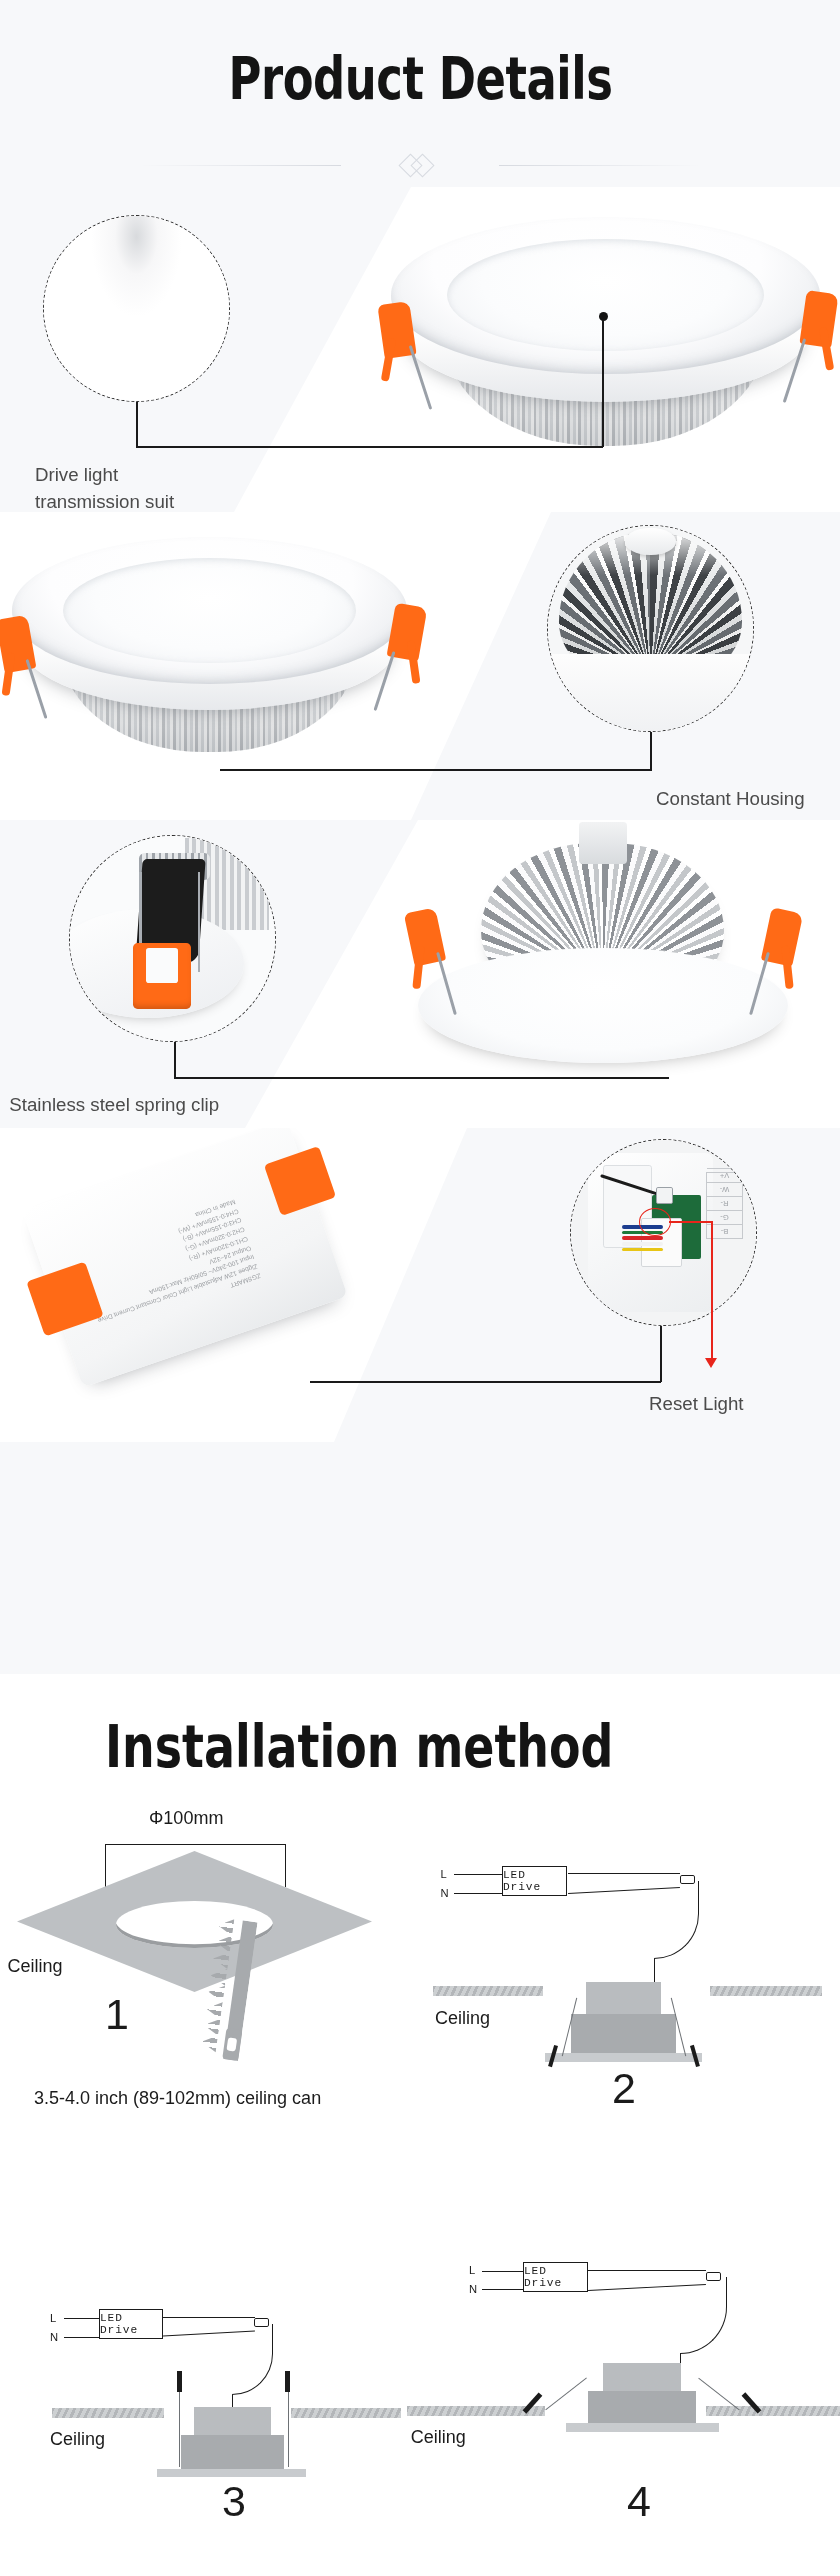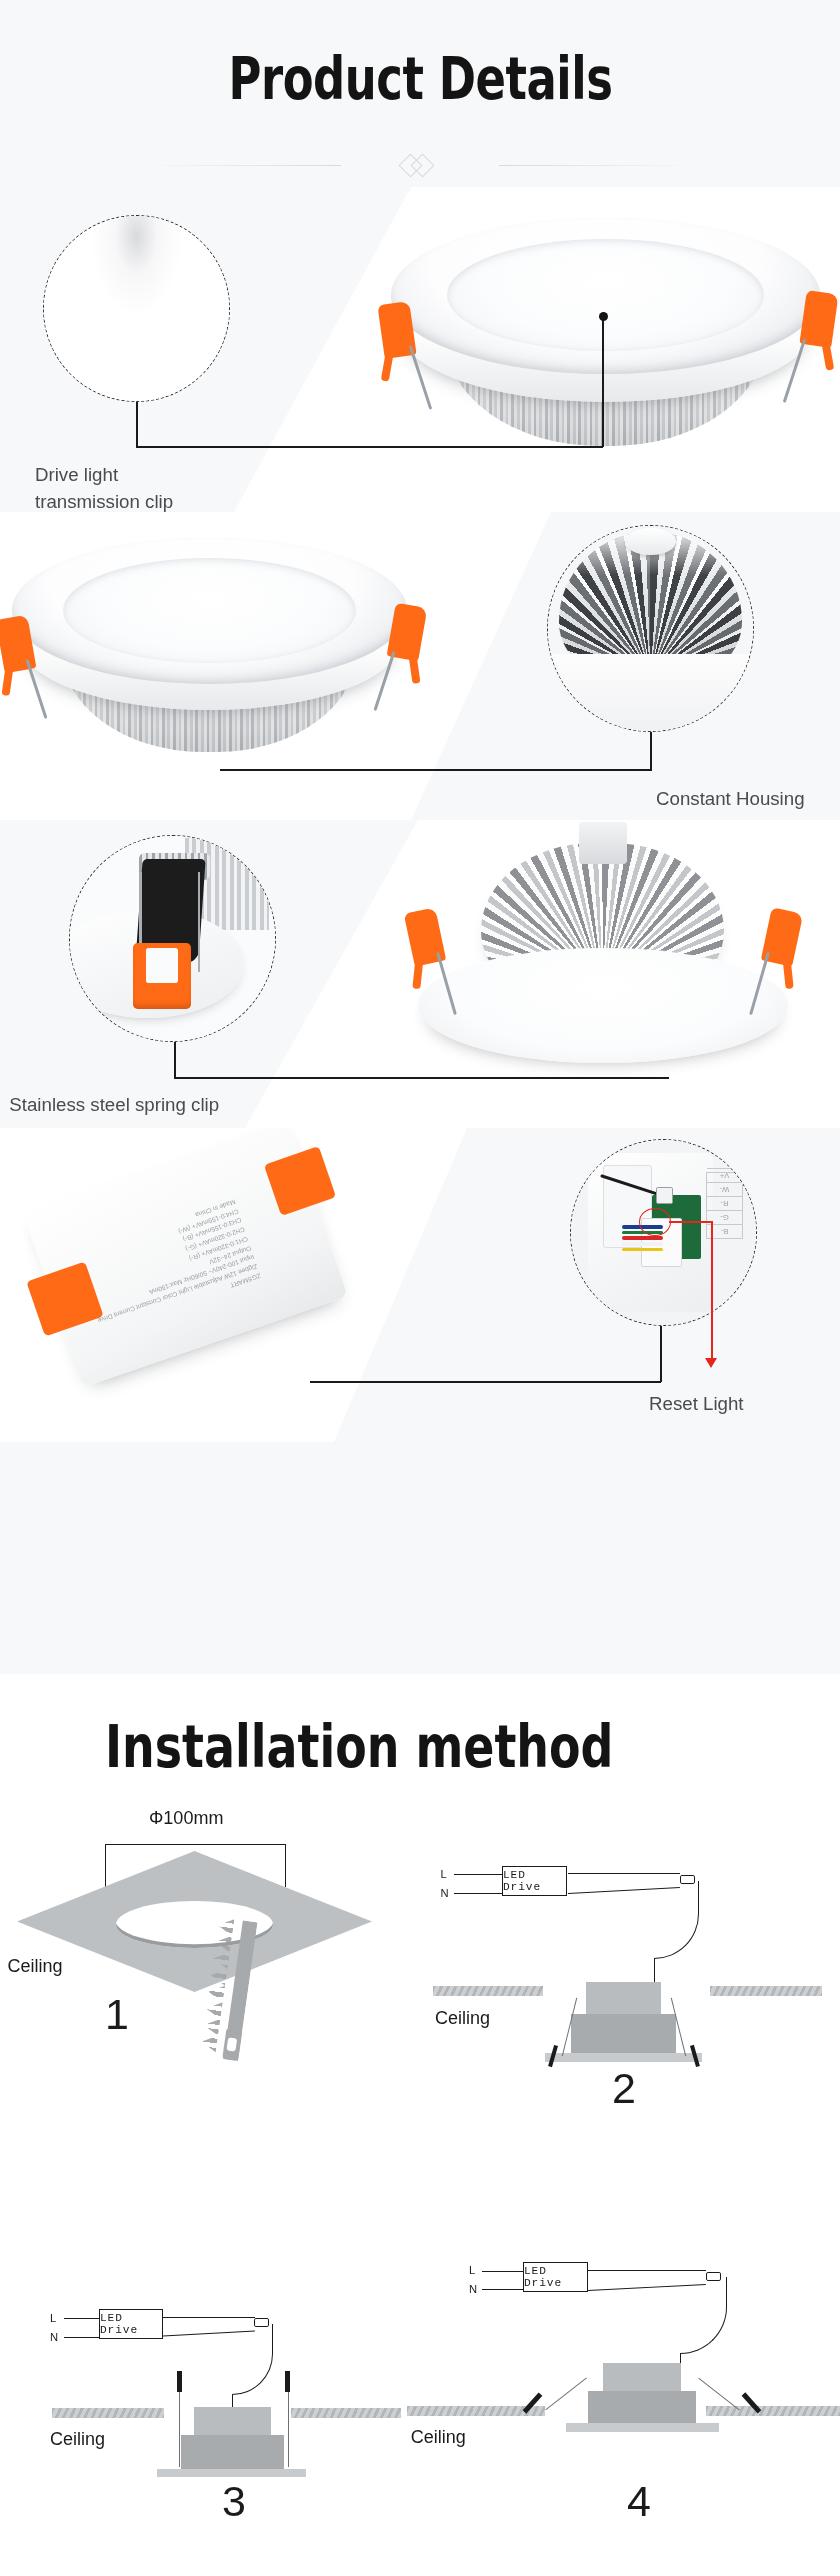--- a/index.html
+++ b/index.html
@@ -336,21 +336,21 @@
     </div>
   </div>
 
   <div class="lead v" style="left:136px; top:215px; height:45px;"></div>
   <div class="lead h" style="left:136px; top:259px; width:467px;"></div>
   <div style="position:absolute;left:599px;top:125px;width:9.3px;height:9.3px;border-radius:50%;background:#131313;"></div>
   <div class="lead v" style="left:602px; top:133px; height:127px;"></div>
 
   <div class="clabel" style="left:35px; top:274px;">
     <div>Drive light</div>
-    <div>transmission clip</div>
+    <div>transmission suit</div>
   </div>
 </div>
 
 <div class="sec" style="height:308px;">
   <div class="wpanel" style="left:0;width:841px;height:308px;
               clip-path:polygon(0 0, 551px 0, 411px 308px, 0 308px);"></div>
 
   <div class="lamp" style="left:-5.6px; top:15px; width:430px; height:262px;">
     <div class="fins"></div>
     <div class="body"></div>
@@ -504,20 +504,21 @@
 
     <div class="saw" style="left:209px; top:105px; width:39px; height:140px; transform:rotate(8deg);">
       <div class="blade"></div>
       <div class="teeth"></div>
       <div class="handle"></div>
     </div>
 
     <div class="stepnum" style="left:105px; top:176px;">1</div>
 
     <div class="cap-txt" style="left:34px; top:271px; width:374px;">
+      <div>3.5-4.0 inch (89-102mm) ceiling can</div>
     </div>
   </div>
 
   <div class="step" style="left:420px; top:149px; width:420px; height:318px;">
 
     <div class="ln-lbl" style="left:20.5px; top:45px;">L</div>
     <div class="ln-lbl" style="left:20.5px; top:64px;">N</div>
     <div class="wireln" style="left:34px; top:51px; width:49px;"></div>
     <div class="wireln" style="left:34px; top:70px; width:49px;"></div>
 

